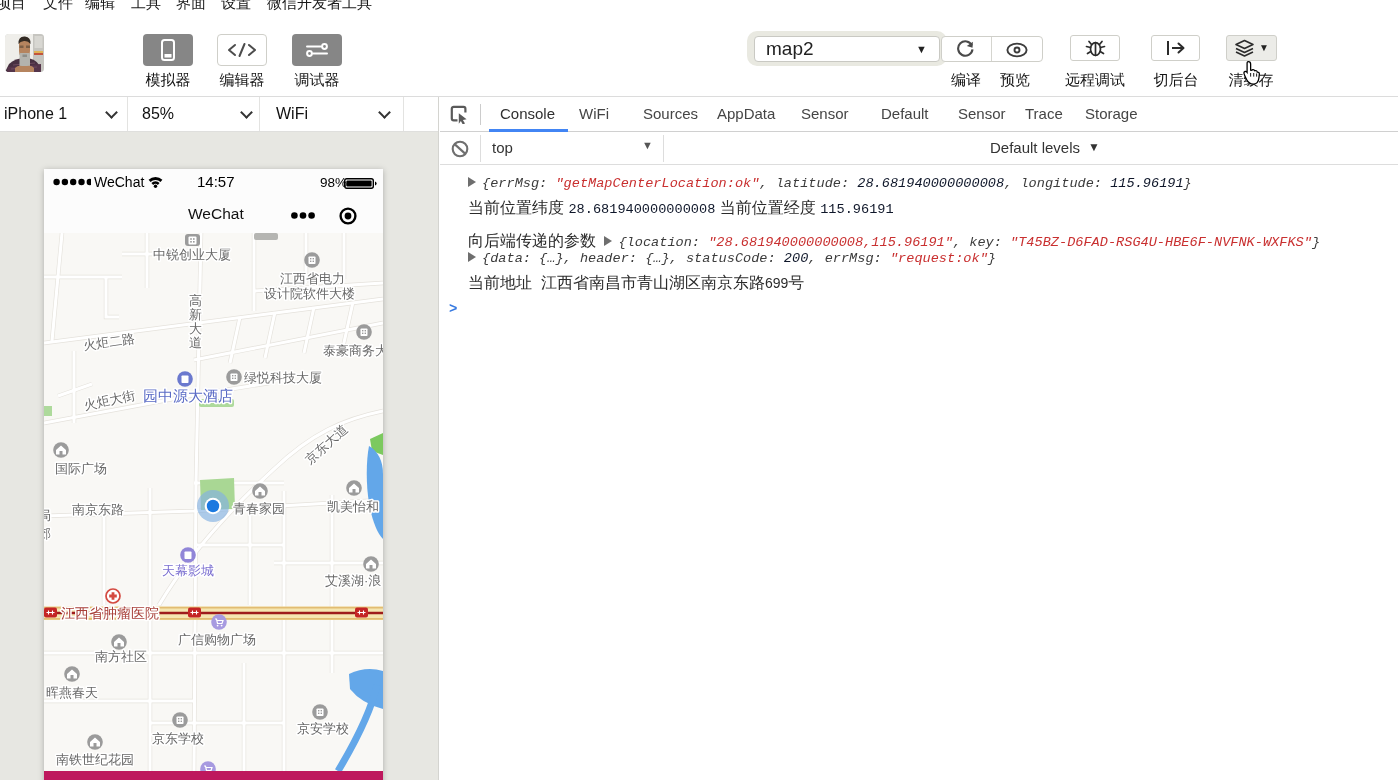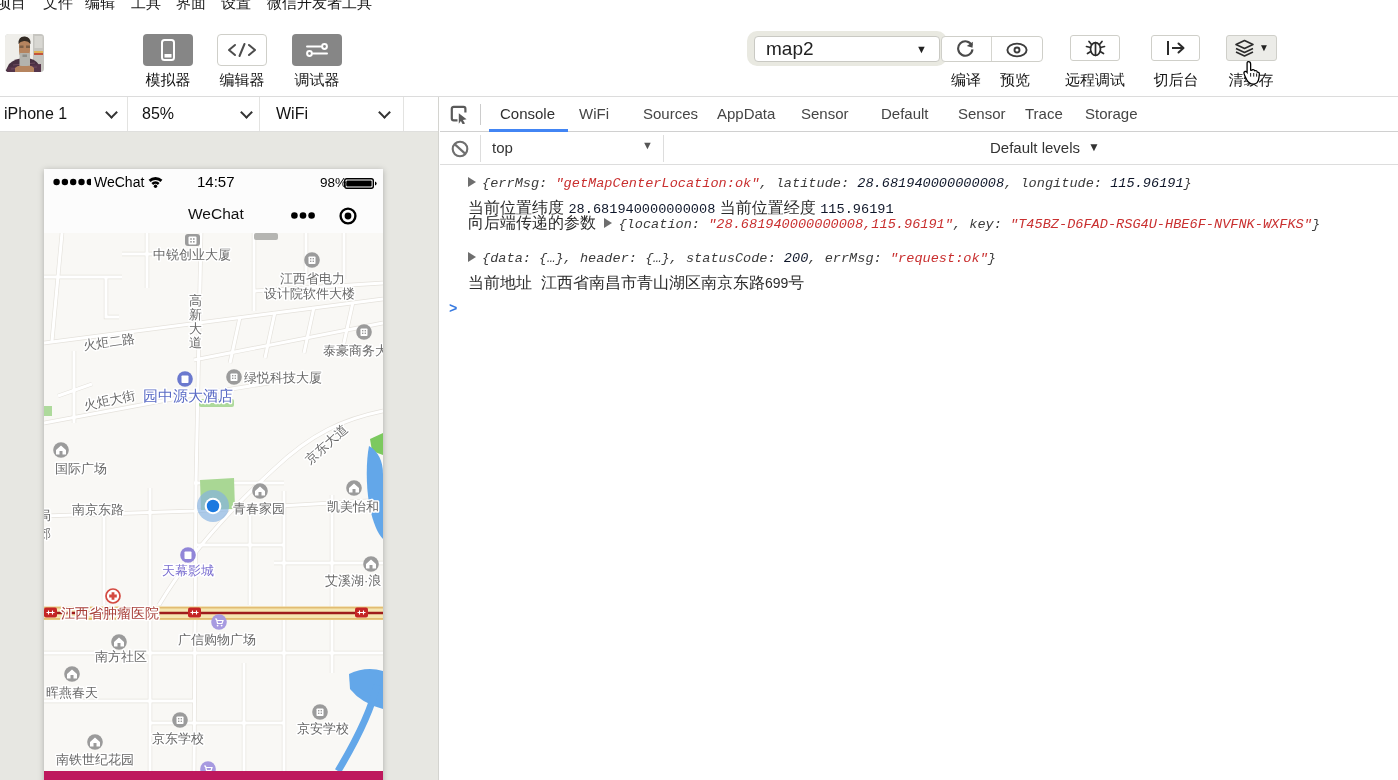--- a/index.html
+++ b/index.html
@@ -479,20 +479,20 @@
       <div class="abs" style="left:40px; top:2px; width:1px; height:27px; background:#ddd"></div>
       <span class="abs" style="left:52px; top:6px">top</span>
       <span class="abs" style="left:202px; top:6px; font-size:11px; color:#555">▼</span>
       <div class="abs" style="left:223px; top:2px; width:1px; height:27px; background:#ddd"></div>
       <span class="abs" style="left:550px; top:6px">Default levels</span>
       <span class="abs" style="left:648px; top:7px; font-size:12px; color:#333">▼</span>
     </div>
     <div id="logs">
       <div class="logline" style="top:7px"><span class="tri"></span><span class="obj">{errMsg:&nbsp;<span class="str">"getMapCenterLocation:ok"</span>,&nbsp;latitude:&nbsp;<span class="num">28.681940000000008</span>,&nbsp;longitude:&nbsp;<span class="num">115.96191</span>}</span></div>
       <div class="logline" style="top:32px">当前位置纬度 <span class="mono num">28.681940000000008</span> 当前位置经度 <span class="mono num">115.96191</span></div>
-      <div class="logline" style="top:47px">向后端传递的参数 <span class="tri" style="margin-left:4px"></span><span class="obj">{location:&nbsp;<span class="str">"28.681940000000008,115.96191"</span>,&nbsp;key:&nbsp;<span class="str">"T45BZ-D6FAD-RSG4U-HBE6F-NVFNK-WXFKS"</span>}</span></div>
+      <div class="logline" style="top:65px">向后端传递的参数 <span class="tri" style="margin-left:4px"></span><span class="obj">{location:&nbsp;<span class="str">"28.681940000000008,115.96191"</span>,&nbsp;key:&nbsp;<span class="str">"T45BZ-D6FAD-RSG4U-HBE6F-NVFNK-WXFKS"</span>}</span></div>
       <div class="logline" style="top:82px"><span class="tri"></span><span class="obj">{data:&nbsp;{…},&nbsp;header:&nbsp;{…},&nbsp;statusCode:&nbsp;<span class="num">200</span>,&nbsp;errMsg:&nbsp;<span class="str">"request:ok"</span>}</span></div>
       <div class="logline" style="top:107px">当前地址&nbsp; 江西省南昌市青山湖区南京东路<span style="font-size:14px">699</span>号</div>
       <div class="logline" style="top:135px; left:9px; color:#3679e0; font-family:'Liberation Mono',monospace; font-size:14px; font-weight:bold;">&gt;</div>
     </div>
   </div>
 
 </div>
 
 </body></html>

